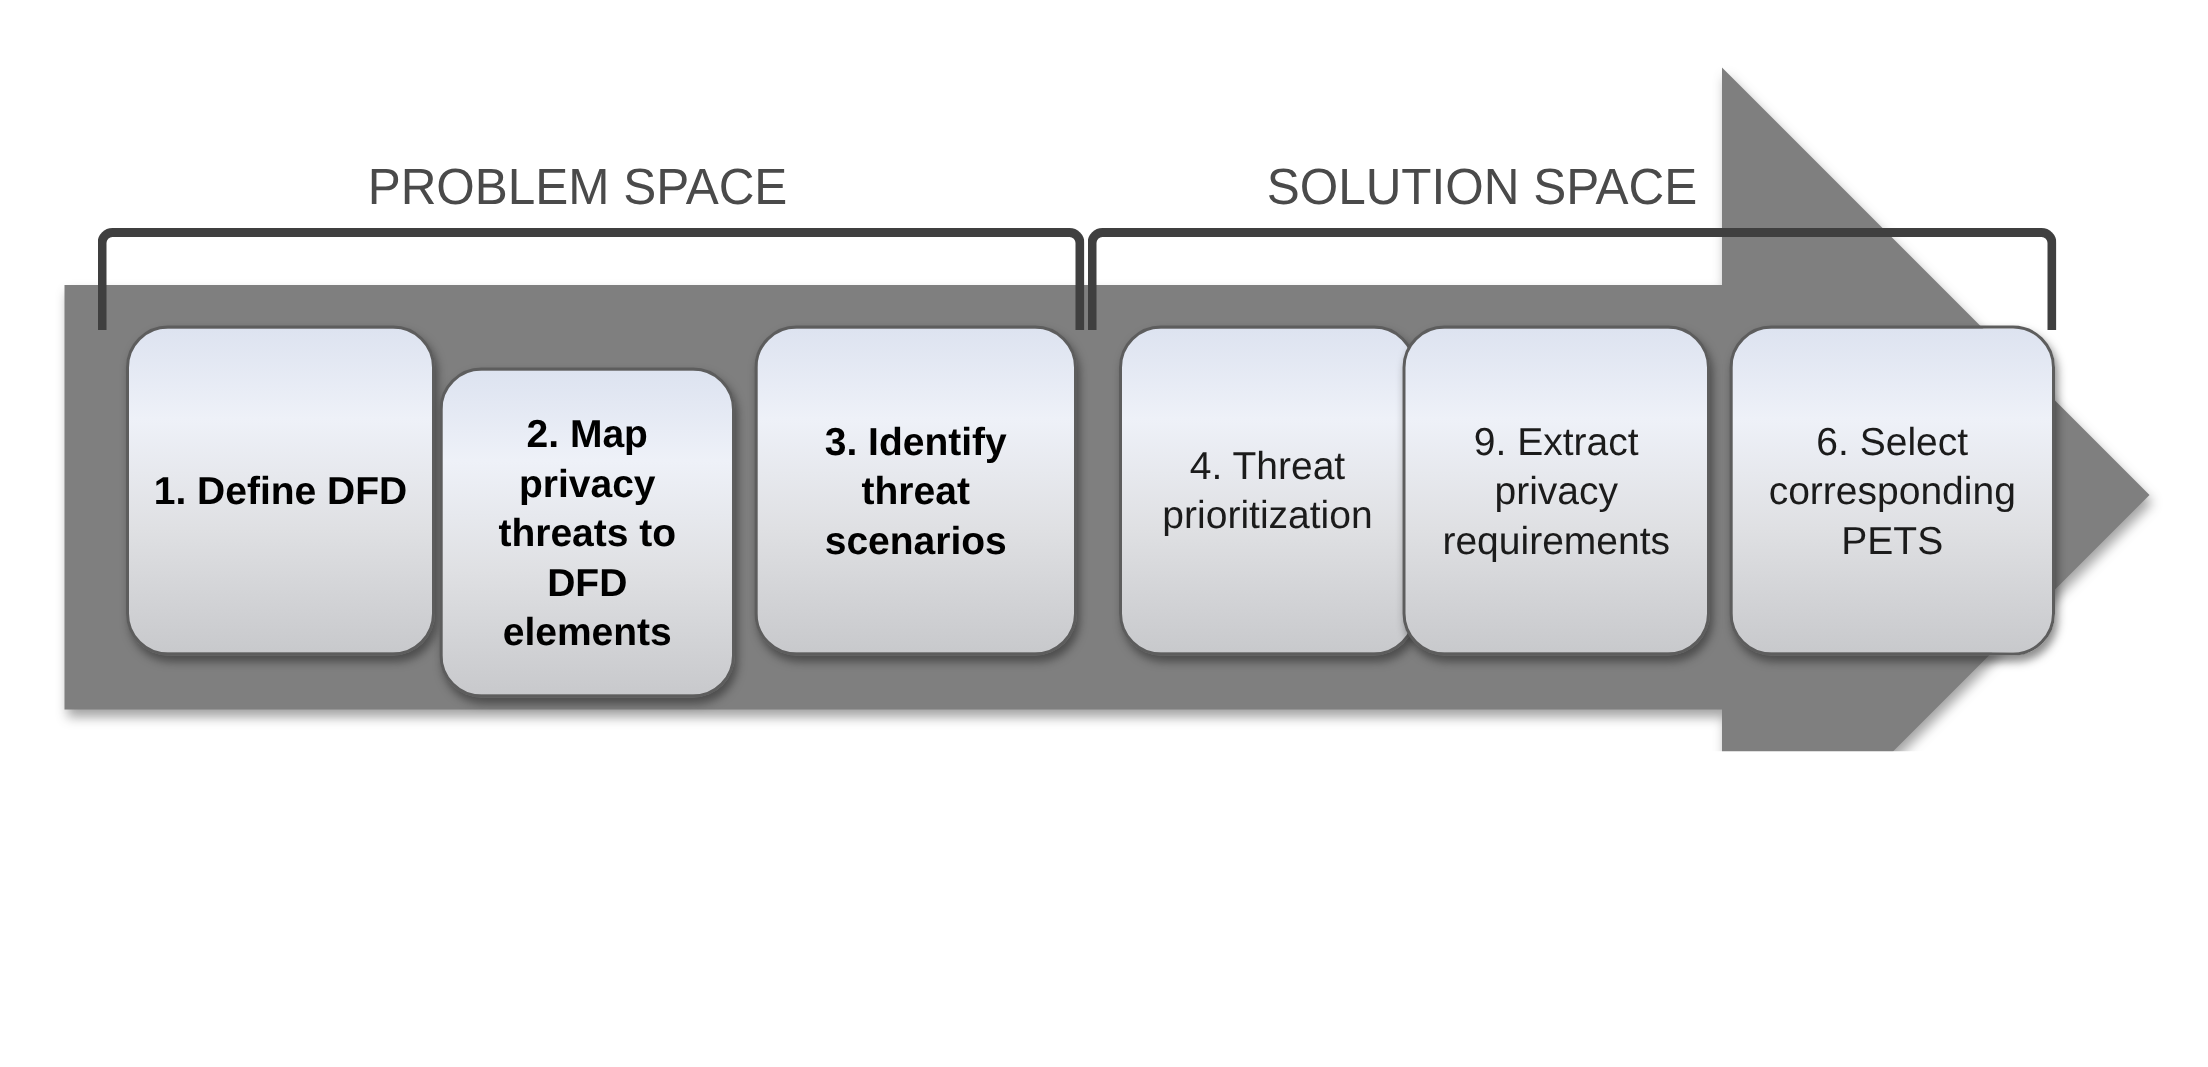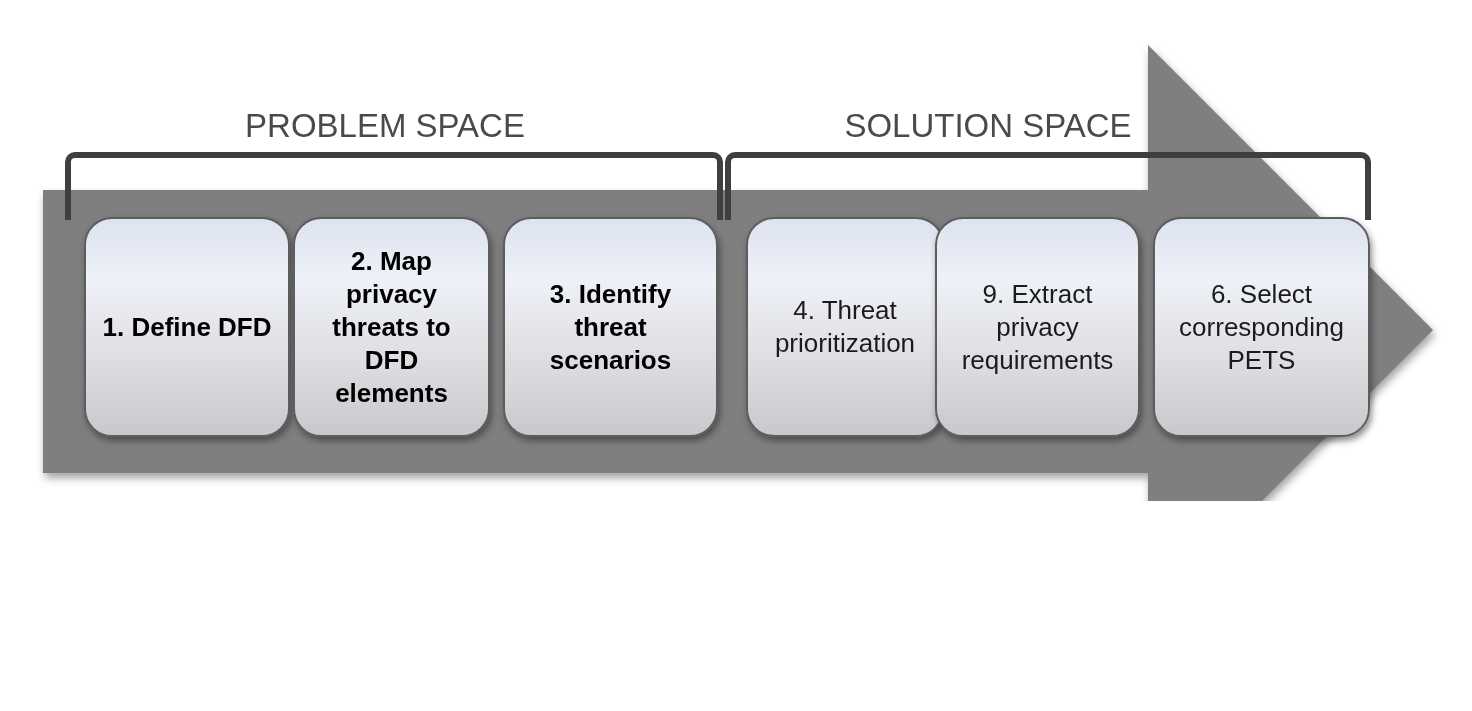--- a/index.html
+++ b/index.html
@@ -67,21 +67,21 @@
     align-items: center;
     justify-content: center;
     text-align: center;
     font-size: 26px;
     line-height: 33px;
     color: #1b1b1b;
   }
   .step.bold { font-weight: 700; color: #000000; }
 
   #step-1 { left: 84px;   width: 206px; padding: 0 10px; }
-  #step-2 { left: 293px;  width: 197px; padding: 0 20px; }
+  #step-2 { left: 293px;  width: 197px; padding: 0 20px; margin-top: 28px; }
   #step-3 { left: 503px;  width: 215px; padding: 0 20px; }
   #step-4 { left: 746px;  width: 198px; padding: 0 0; }
   #step-5 { left: 935px;  width: 205px; padding: 0 15px; }
   #step-6 { left: 1153px; width: 217px; padding: 0 15px; }
 </style>
 </head>
 <body>
 
 <div class="canvas">
 

